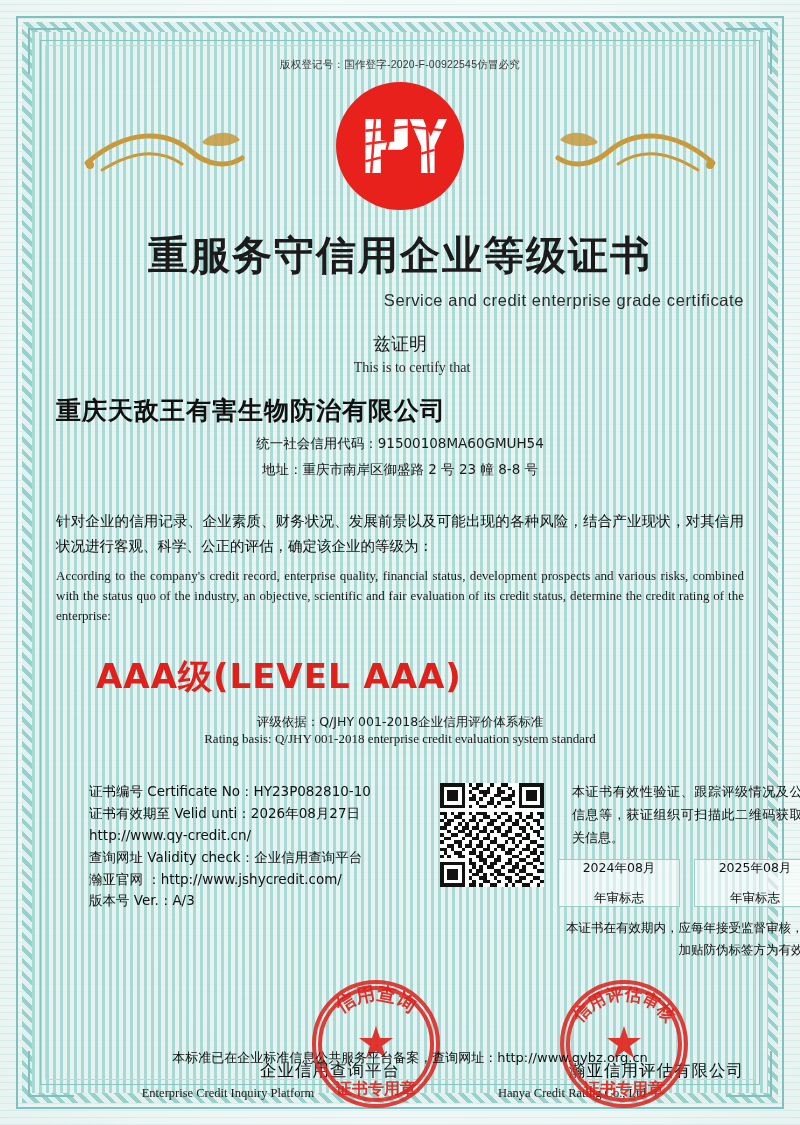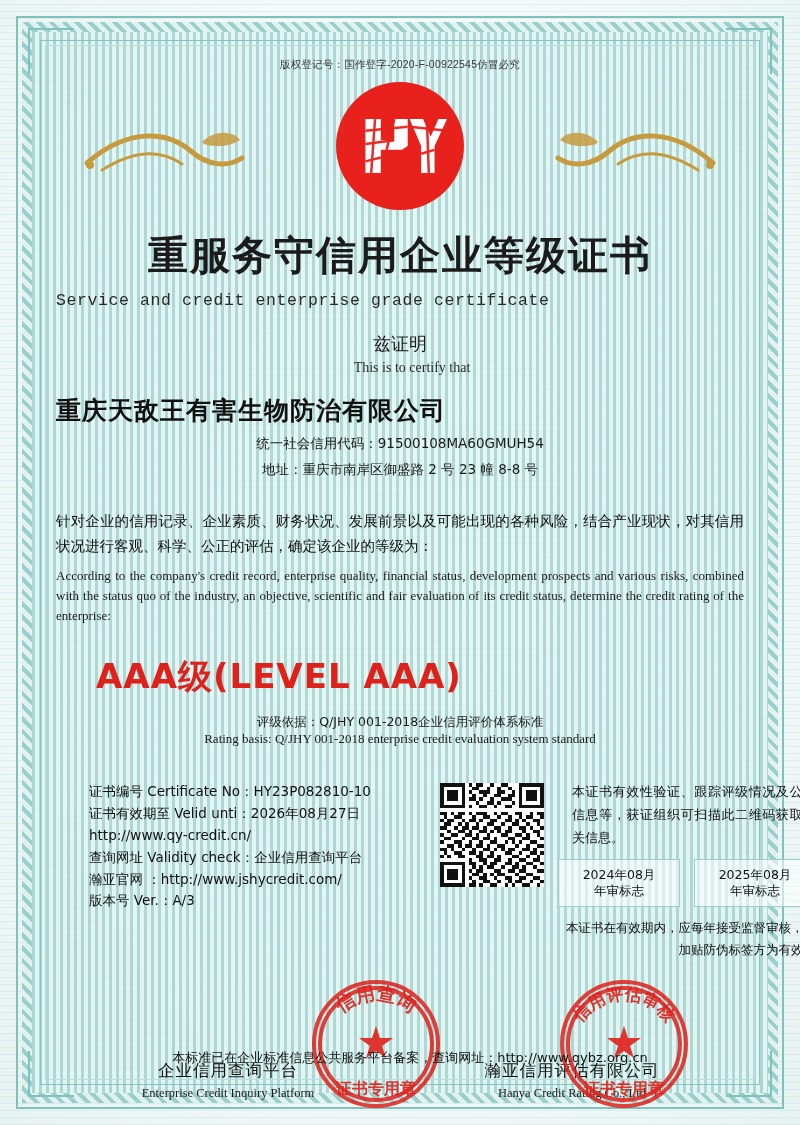--- a/index.html
+++ b/index.html
@@ -122,26 +122,26 @@
   .title-cn {
     text-align: center;
     font-size: 40px;
     font-weight: bold;
     color: #1b1b1b;
     letter-spacing: 2px;
     margin-top: 4px;
     font-family: "DejaVu Sans", "Liberation Sans", sans-serif;
   }
   .title-en {
-    text-align: left;
+    text-align: right;
     font-size: 16.5px;
     color: #2b2b2b;
     letter-spacing: .6px;
     margin-top: 8px;
-    font-family: Liberation Mono, monospace;
+    font-family: Liberation Sans, sans-serif;
   }
   .certify-cn {
     text-align: center;
     font-size: 18px;
     color: #1b1b1b;
     margin-top: 22px;
     font-family: "DejaVu Sans", "Liberation Sans", sans-serif;
   }
   .certify-en {
     text-align: center;
@@ -257,21 +257,21 @@
     margin-top: 10px;
   }
   .seal-box {
     width: 120px;
     height: 46px;
     border: 1px solid #9ccfca;
     background: rgba(255,255,255,.55);
     display: flex;
     flex-direction: column;
     align-items: center;
-    justify-content: center;
+    justify-content: space-between;
     font-size: 12.5px;
     line-height: 1.35;
     color: #111;
     font-family: "DejaVu Sans", "Liberation Sans", sans-serif;
   }
   .right-col {
     flex: 1;
     margin-left: 14px;
   }
   .annual-note {
@@ -305,20 +305,21 @@
   }
   .org {
     flex: 1;
     text-align: center;
   }
   .org .cn {
     font-size: 16.5px;
     color: #111;
     letter-spacing: 1px;
     font-family: "DejaVu Sans", "Liberation Sans", sans-serif;
+    text-align: right;
   }
   .org .en {
     font-size: 12.5px;
     color: #1b1b1b;
     margin-top: 4px;
     font-family: "Liberation Serif", serif;
   }
 
   .footer-note {
     position: absolute;

